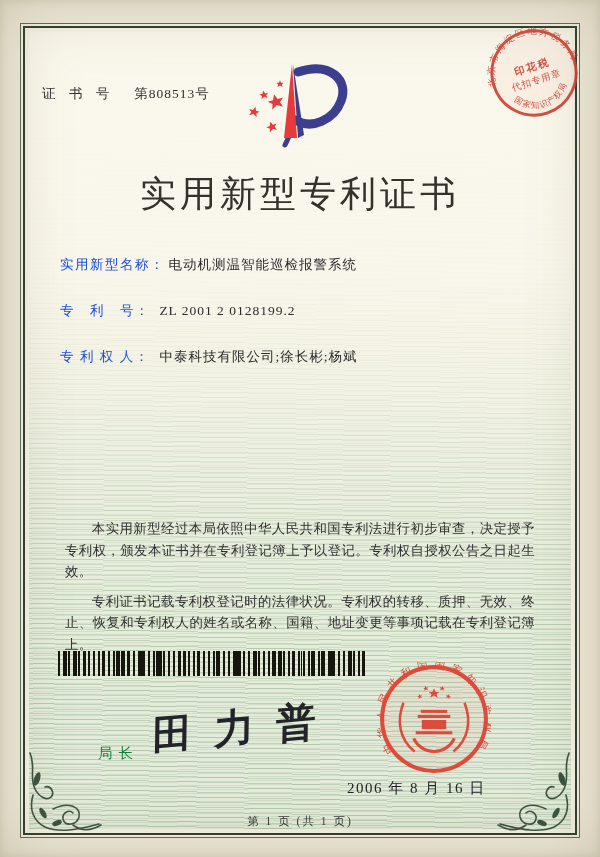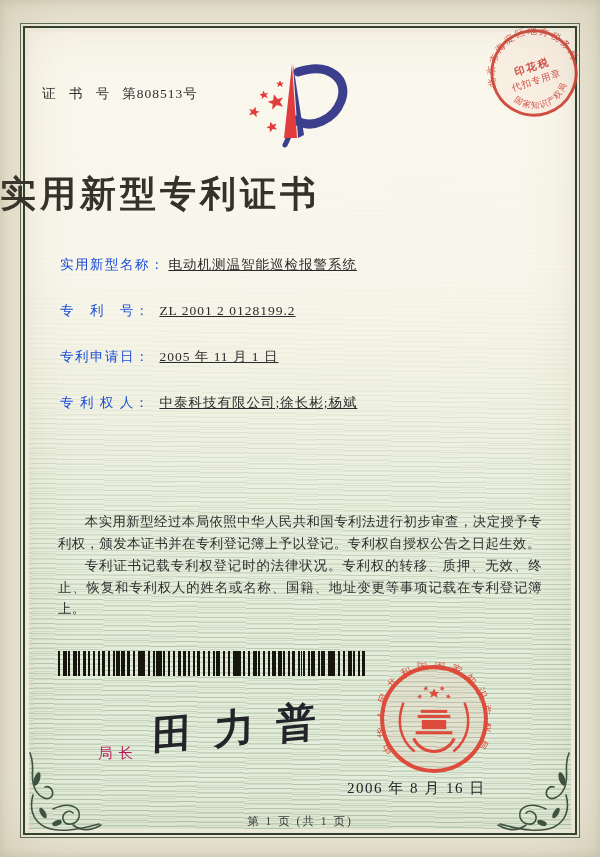--- a/index.html
+++ b/index.html
@@ -19,39 +19,39 @@
       repeating-linear-gradient(1.2deg, rgba(110,145,105,.30) 0 1px, rgba(110,145,105,0) 1px 5px),
       repeating-linear-gradient(-0.8deg, rgba(120,150,110,.18) 0 1px, rgba(120,150,110,0) 1px 4px);
     background-color:#e3ecda;}
   .cream-fade{position:absolute;inset:4px;
     background:linear-gradient(180deg,
       rgba(250,247,236,1) 0%, rgba(250,247,236,.95) 30%,
       rgba(248,245,232,.72) 45%, rgba(243,242,228,.35) 60%,
       rgba(238,241,226,.05) 78%, rgba(238,241,226,0) 100%);}
   
   .cert-no{position:absolute;left:42px;top:85px;font-size:13.5px;color:#2f2f2f;letter-spacing:1px;}
-  .cert-no .lbl{letter-spacing:5px;margin-right:8px;}
-  .title{position:absolute;left:0;top:170px;width:600px;
-    font-size:36px;font-weight:bold;color:#35312b;letter-spacing:4px;}
+  .cert-no .lbl{letter-spacing:5px;margin-right:20px;}
+  .title{position:absolute;left:0;top:170px;width:600px;text-align:center;
+    font-size:36px;font-weight:normal;color:#35312b;letter-spacing:4px;}
   .fields{position:absolute;left:60px;top:256px;right:52px;}
   .field-row{height:16px;margin-bottom:30px;font-size:13.5px;color:#2b2b2b;white-space:nowrap;}
   .field-row .flabel{display:inline-block;min-width:96px;letter-spacing:1.5px;color:#1d4ed8;}
-  .field-row .fvalue{letter-spacing:1px;text-decoration:underline;}
+  .field-row .fvalue{letter-spacing:1px;}
   .body-text{position:absolute;left:57px;top:510px;width:486px;
     font-size:13.4px;line-height:21.5px;color:#303030;text-align:justify;}
-  .body-text p{margin:1px;text-indent:2em;letter-spacing:.4px;}
+  .body-text p{margin:8px;text-indent:2em;letter-spacing:.4px;}
   
   .barcode{position:absolute;left:58px;top:651px;width:307px;height:25px;
     background-image:
       repeating-linear-gradient(90deg,#16160f 0 2px,transparent 2px 5px),
       repeating-linear-gradient(90deg,transparent 0 6px,#16160f 6px 9px,transparent 9px 19px),
       repeating-linear-gradient(90deg,transparent 0 11px,#16160f 11px 12px,transparent 12px 29px),
       repeating-linear-gradient(90deg,transparent 0 17px,#16160f 17px 19px,transparent 19px 41px);}
   
-  .director{position:absolute;left:98px;top:744px;font-size:14.5px;letter-spacing:6px;color:#be185d;}
+  .director{position:absolute;left:98px;top:744px;font-size:14.5px;letter-spacing:6px;color:#15803d;}
   .signature{position:absolute;left:152px;top:700px;font-size:40px;font-weight:600;
     color:#23232a;letter-spacing:22px;transform:rotate(-5deg) skewX(-6deg);
     font-family:"DejaVu Sans",sans-serif;}
   
   .tax-stamp{position:absolute;left:487px;top:26px;width:94px;height:94px;transform:rotate(-18deg);opacity:.92;}
   .office-seal{position:absolute;left:377px;top:662px;width:114px;height:114px;opacity:.95;}
   .issue-date{position:absolute;left:347px;top:779px;font-size:15px;color:#24242a;letter-spacing:1.5px;}
   .page-footer{position:absolute;left:0;top:814px;width:600px;text-align:center;
     font-size:11.5px;color:#3a3a3a;letter-spacing:2px;}
   .corner{position:absolute;width:80px;height:84px;z-index:5;}
@@ -143,24 +143,20 @@
 <div class="title">实用新型专利证书</div>
 
 <div class="fields">
   <div class="field-row">
     <span class="flabel">实用新型名称：</span>
     <span class="fvalue">电动机测温智能巡检报警系统</span>
   </div>
   <div class="field-row">
     <span class="flabel">专　利　号：</span>
     <span class="fvalue">ZL 2001 2 0128199.2</span>
-  </div>
-  <div class="field-row">
-    <span class="flabel">专利申请日：</span>
-    <span class="fvalue">2005 年 11 月 1 日</span>
   </div>
   <div class="field-row">
     <span class="flabel">专 利 权 人：</span>
     <span class="fvalue">中泰科技有限公司;徐长彬;杨斌</span>
   </div>
 </div>
 
 <div class="body-text">
   <p>本实用新型经过本局依照中华人民共和国专利法进行初步审查，决定授予专利权，颁发本证书并在专利登记簿上予以登记。专利权自授权公告之日起生效。</p>
   <p>专利证书记载专利权登记时的法律状况。专利权的转移、质押、无效、终止、恢复和专利权人的姓名或名称、国籍、地址变更等事项记载在专利登记簿上。</p>

